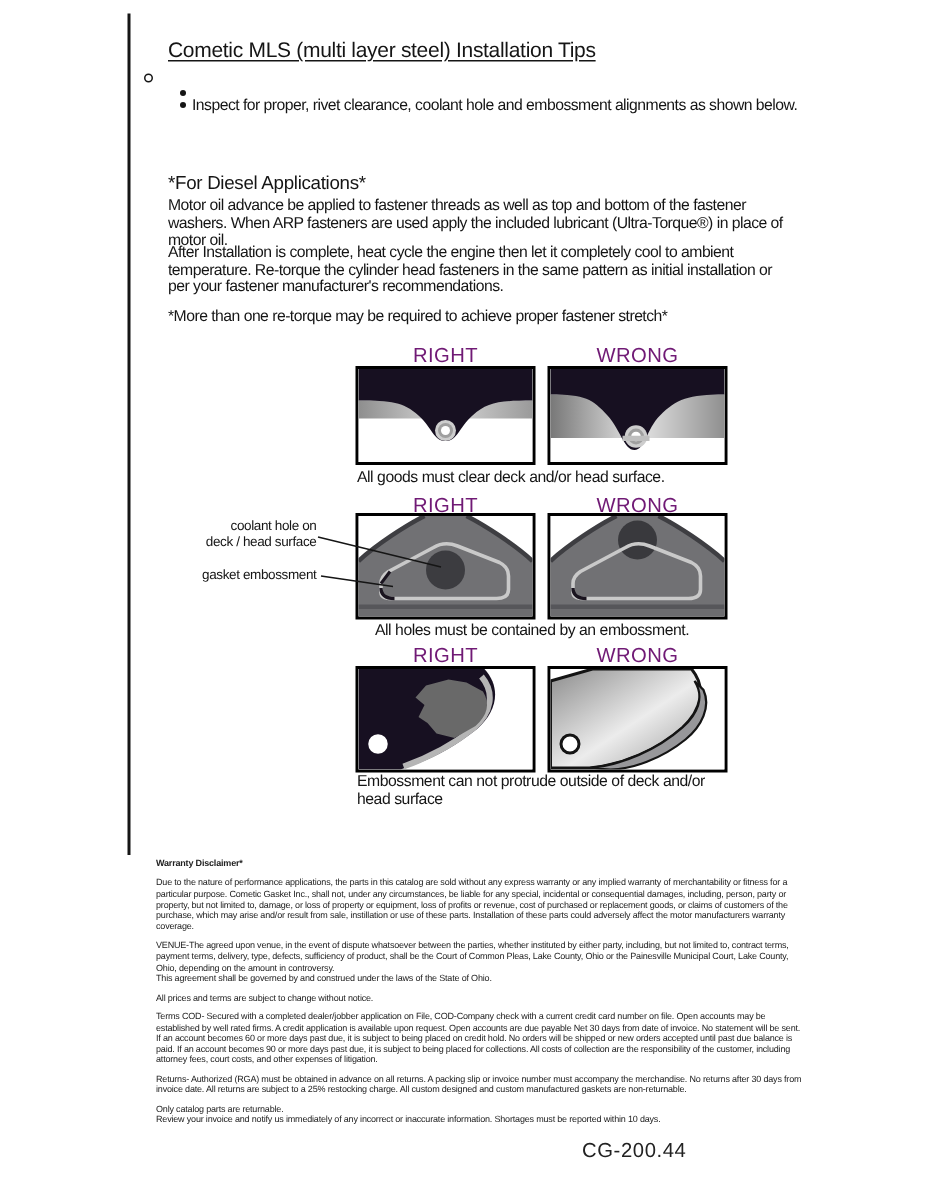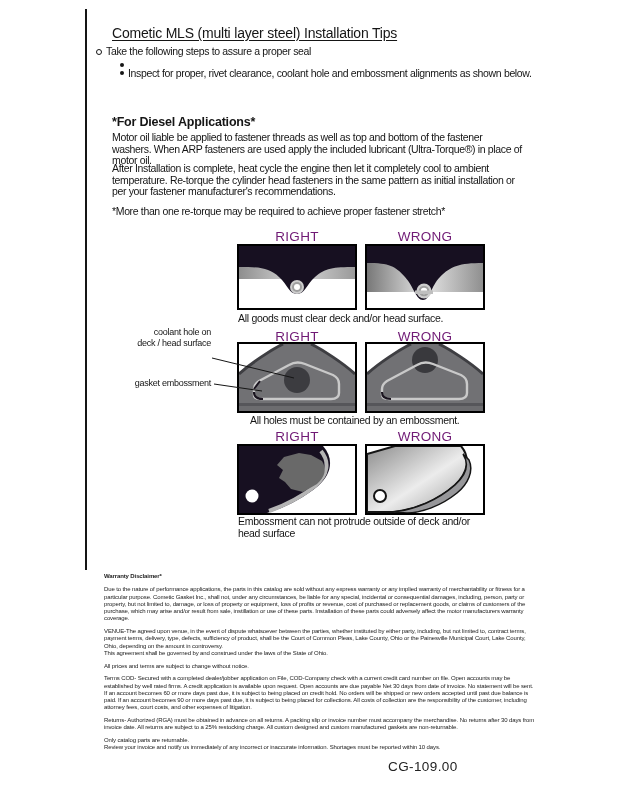--- a/index.html
+++ b/index.html
@@ -15,21 +15,21 @@
   .doc-title{left:112px;top:25px;font-size:14px;font-weight:normal;letter-spacing:-0.2px;
     text-decoration:underline;text-underline-offset:2px;color:#151515;text-align:center;}
   
   .tips{left:96px;top:45px;width:440px;font-size:10.5px;letter-spacing:-0.35px;line-height:13px;color:#151515;}
   .brow{display:flex;align-items:flex-start;}
   .brow .mk{flex:0 0 auto;width:4px;height:4px;margin:4px 4px 0 0;border-radius:50%;}
   .mk.open{border:1px solid #151515;background:#fff;}
   .mk.solid{background:#151515;margin-top:4.5px;}
   .brow.sub{margin-left:24px;}
   
-  .diesel-h{left:112px;top:115px;font-size:12.5px;font-weight:bold;letter-spacing:-0.2px;color:#151515;}
+  .diesel-h{left:112px;top:115px;font-size:12.5px;font-weight:normal;letter-spacing:-0.2px;color:#151515;}
   .para{left:112px;width:412px;font-size:10.5px;letter-spacing:-0.35px;line-height:11.6px;color:#151515;}
   .p1{top:132px;} .p2{top:163px;} .pnote{top:206px;}
   
   .rw-label{width:120px;text-align:center;font-size:13.5px;letter-spacing:0.3px;color:#701a75;}
   .cap{font-size:10.5px;letter-spacing:-0.3px;line-height:11.5px;color:#151515;}
   
   .panel{border:2px solid #000;background:#fff;box-sizing:border-box;}
   .pw{width:120px;} .panel svg{display:block;}
   
   .callout{width:93px;text-align:right;font-size:9px;letter-spacing:-0.25px;line-height:10.5px;color:#151515;}
@@ -44,33 +44,32 @@
 </head>
 <body>
 
 <div class="abs vrule"></div>
 
 <div class="abs doc-title">Cometic MLS (multi layer steel) Installation Tips</div>
 
 <div class="abs tips">
   <div class="brow">
     <span class="mk open"></span>
-    <span>Take the following steps to assure a proper seal</span>
   </div>
   <div class="brow sub">
     <span class="mk solid"></span>
   </div>
   <div class="brow sub">
     <span class="mk solid"></span>
     <span>Inspect for proper, rivet clearance, coolant hole and embossment alignments as shown below.</span>
   </div>
 </div>
 
 <div class="abs diesel-h">*For Diesel Applications*</div>
-<div class="abs para p1">Motor oil liable be applied to fastener threads as well as top and bottom of the fastener washers. When ARP fasteners are used apply the included lubricant (Ultra-Torque®) in place of motor oil.</div>
+<div class="abs para p1">Motor oil advance be applied to fastener threads as well as top and bottom of the fastener washers. When ARP fasteners are used apply the included lubricant (Ultra-Torque®) in place of motor oil.</div>
 <div class="abs para p2">After Installation is complete, heat cycle the engine then let it completely cool to ambient temperature. Re-torque the cylinder head fasteners in the same pattern as initial installation or per your fastener manufacturer's recommendations.</div>
 <div class="abs para pnote">*More than one re-torque may be required to achieve proper fastener stretch*</div>
 
 <div class="abs rw-label" style="left:237px;top:229px;">RIGHT</div>
 <div class="abs rw-label" style="left:365px;top:229px;">WRONG</div>
 
 <div class="abs panel pw" style="left:237px;top:244px;height:66px;">
   <svg width="116" height="62" viewBox="0 0 116 62">
     <defs>
       <linearGradient id="g1a" x1="0" y1="0" x2="1" y2="0">
@@ -103,21 +102,21 @@
     <circle cx="57" cy="45" r="5.3" fill="#9f9f9f"></circle>
     <circle cx="57" cy="45" r="3.2" fill="#ffffff"></circle>
     <rect x="48" y="44.5" width="18" height="3.5" fill="#bfbfbf"></rect>
   </svg>
 </div>
 <div class="abs cap" style="left:238px;top:313px;">All goods must clear deck and/or head surface.</div>
 
 <div class="abs rw-label" style="left:237px;top:329px;">RIGHT</div>
 <div class="abs rw-label" style="left:365px;top:329px;">WRONG</div>
 
-<div class="abs callout" style="left:118px;top:327px;">
+<div class="abs callout" style="left:118px;top:345px;">
   <div>coolant hole on</div>
   <div>deck / head surface</div>
 </div>
 <div class="abs callout" style="left:118px;top:378px;">gasket embossment</div>
 
 <div class="abs panel pw" style="left:237px;top:342px;height:71px;">
   <svg width="116" height="67" viewBox="0 0 116 67">
     <rect x="0" y="0" width="116" height="67" fill="#717174"></rect>
     <rect x="0" y="59" width="116" height="3" fill="#56565a"></rect>
     <rect x="0" y="62" width="116" height="5" fill="#6c6c6f"></rect>
@@ -187,13 +186,13 @@
   <p class="disc-p">Due to the nature of performance applications, the parts in this catalog are sold without any express warranty or any implied warranty of merchantability or fitness for a particular purpose.  Cometic Gasket Inc., shall not, under any circumstances, be liable for any special, incidental or consequential damages, including, person, party or property, but not limited to, damage, or loss of property or equipment, loss of profits or revenue, cost of purchased or replacement goods, or claims of customers of the purchase, which may arise and/or result from sale, instillation or use of these parts.  Installation of these parts could adversely affect the motor manufacturers warranty coverage.</p>
   <p class="disc-p">VENUE-The agreed upon venue, in the event of dispute whatsoever between the parties, whether instituted by either party, including, but not limited to, contract terms, payment terms, delivery, type, defects, sufficiency of product, shall be the Court of Common Pleas, Lake County, Ohio or the Painesville Municipal Court, Lake County, Ohio, depending on the amount in controversy.
 This agreement shall be governed by and construed under the laws of the State of Ohio.</p>
   <p class="disc-p">All prices and terms are subject to change without notice.</p>
   <p class="disc-p">Terms COD- Secured with a completed dealer/jobber application on File, COD-Company check with a current credit card number on file.  Open accounts may be established by well rated firms.  A credit application is available upon request.  Open accounts are due payable Net 30 days from date of invoice.  No statement will be sent.  If an account becomes 60 or more days past due, it is subject to being placed on credit hold.  No orders will be shipped or new orders accepted until past due balance is paid.  If an account becomes 90 or more days past due, it is subject to being placed for collections.  All costs of collection are the responsibility of the customer, including attorney fees, court costs, and other expenses of litigation.</p>
   <p class="disc-p">Returns- Authorized (RGA) must be obtained in advance on all returns.  A packing slip or invoice number must accompany the merchandise.  No returns after 30 days from invoice date.  All returns are subject to a 25% restocking charge.  All custom designed and custom manufactured gaskets are non-returnable.</p>
   <p class="disc-p">Only catalog parts are returnable.
 Review your invoice and notify us immediately of any incorrect or inaccurate information.  Shortages must be reported within 10 days.</p>
 </div>
 
-<div class="abs pagenum">CG-109.00</div>
+<div class="abs pagenum">CG-200.44</div>
 
 </body></html>

